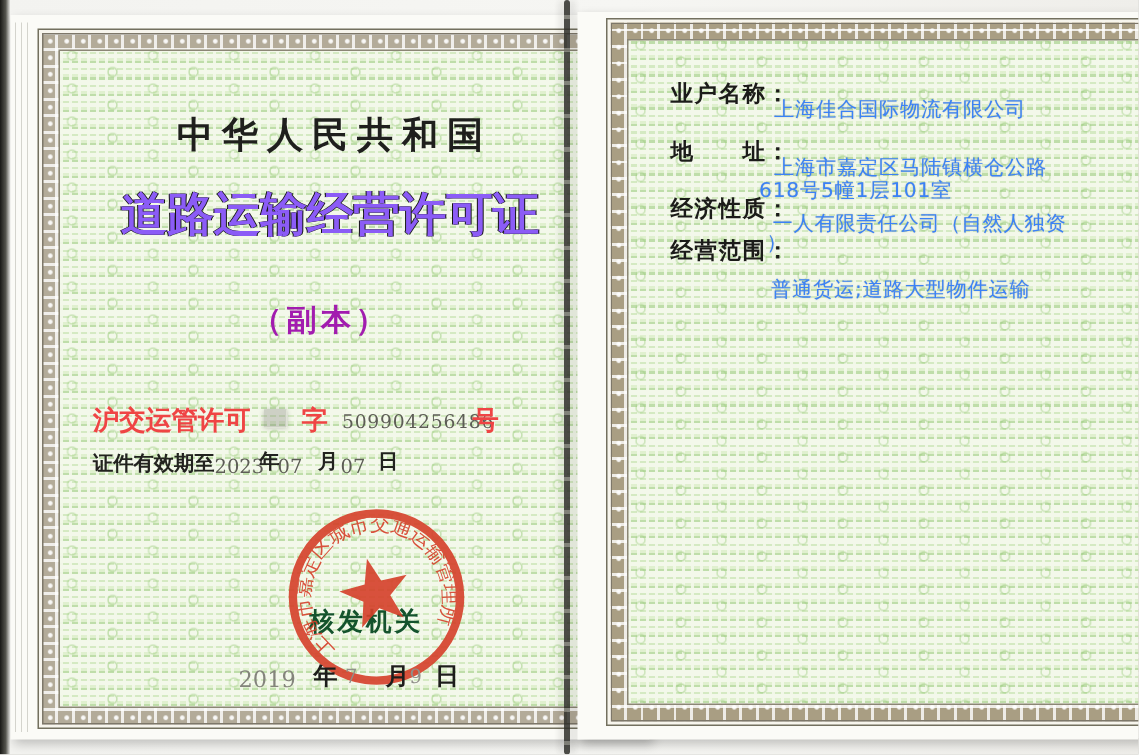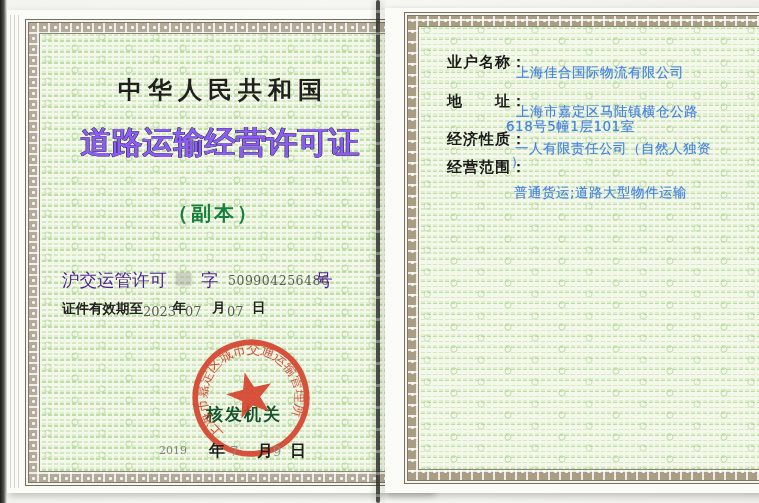--- a/index.html
+++ b/index.html
@@ -35,42 +35,42 @@
           repeating-linear-gradient(90deg,rgba(243,248,234,.92) 0 2px,rgba(243,248,234,0) 2px 6px),
           repeating-linear-gradient(0deg,rgba(139,195,106,.5) 0 1.5px,rgba(205,232,180,.5) 1.5px 3.5px,rgba(255,255,255,0) 3.5px 6px,rgba(166,212,134,.4) 6px 7.5px,rgba(255,255,255,0) 7.5px 11px);
         background-size:54px 22px,54px 22px,auto,auto;
         background-position:8px 3px,35px 14px,0 0,0 0;}
   .abs{position:absolute;white-space:nowrap;}
   
   .l-country{left:0;right:0;top:64px;text-align:center;font-size:24px;font-weight:700;
         letter-spacing:6px;text-indent:6px;color:#1f1f1d;}
   .l-title{left:0;right:0;top:112px;text-align:center;font-size:31px;font-weight:900;
         color:#8b5cf6;text-shadow:.6px 0 0 #141412,-.6px 0 0 #141412;}
-  .l-sub{left:0;right:12px;top:190px;text-align:center;font-size:20px;font-weight:700;letter-spacing:3px;color:#15803d;}
-  .lbold{font-size:17.5px;font-weight:400;color:#4c1d95;}
+  .l-sub{left:0;right:12px;top:190px;text-align:center;font-size:20px;font-weight:700;letter-spacing:3px;color:#a21caf;}
+  .lbold{font-size:17.5px;font-weight:700;color:#ef4444;}
   .typed{font-family:"DejaVu Serif",serif;color:#5d5d56;}
   .lic-prefix{left:55px;top:258px;}
   .lic-smudge{left:169px;top:263px;width:15px;height:12px;background:rgba(125,125,118,.32);
         box-shadow:0 0 3px rgba(125,125,118,.45);}
   .lic-zi{left:194px;top:258px;}
   .lic-num{left:221px;top:263px;font-size:12.5px;letter-spacing:.5px;}
   .lic-hao{left:308px;top:258px;}
   .vbold{font-size:13.5px;font-weight:700;color:#22221f;}
   .val-label{left:55px;top:290px;}
   .val-year{left:136px;top:294px;font-size:13px;}
   .val-yu{left:166px;top:289px;}
   .val-month{left:178px;top:294px;font-size:13px;}
   .val-mu{left:205px;top:289px;}
   .val-day{left:220px;top:294px;font-size:13px;}
   .val-du{left:245px;top:289px;}
   .seal{left:168px;top:312px;width:152px;height:152px;transform:rotate(-14deg);opacity:.9;}
   .l-issuer{left:199px;top:393px;font-size:17px;font-weight:600;letter-spacing:2px;color:#14532d;}
   .dbold{font-size:16px;font-weight:700;color:#1d1d1b;}
   .faintnum{font-family:"DejaVu Serif",serif;color:#90908a;}
-  .d-year{left:152px;top:434px;font-size:11px;color:#84847c;}
+  .d-year{left:152px;top:434px;font-size:15px;color:#84847c;}
   .d-yu{left:202px;top:431px;}
   .d-m{left:223px;top:434px;font-size:13px;}
   .d-mu{left:250px;top:431px;}
   .d-d{left:266px;top:434px;font-size:13px;}
   .d-du{left:283px;top:431px;}
   
   .rlabel{left:62px;font-size:15px;font-weight:800;letter-spacing:1px;color:#1b1b19;}
   .rl-0{top:45px;} .rl-1{top:84px;} .rl-2{top:122px;} .rl-3{top:150px;}
   .rv{font-size:13.5px;letter-spacing:.5px;color:#3b82f6;text-shadow:0 0 1px rgba(147,160,140,.65);}
   .rv-0{left:131px;top:56px;}

